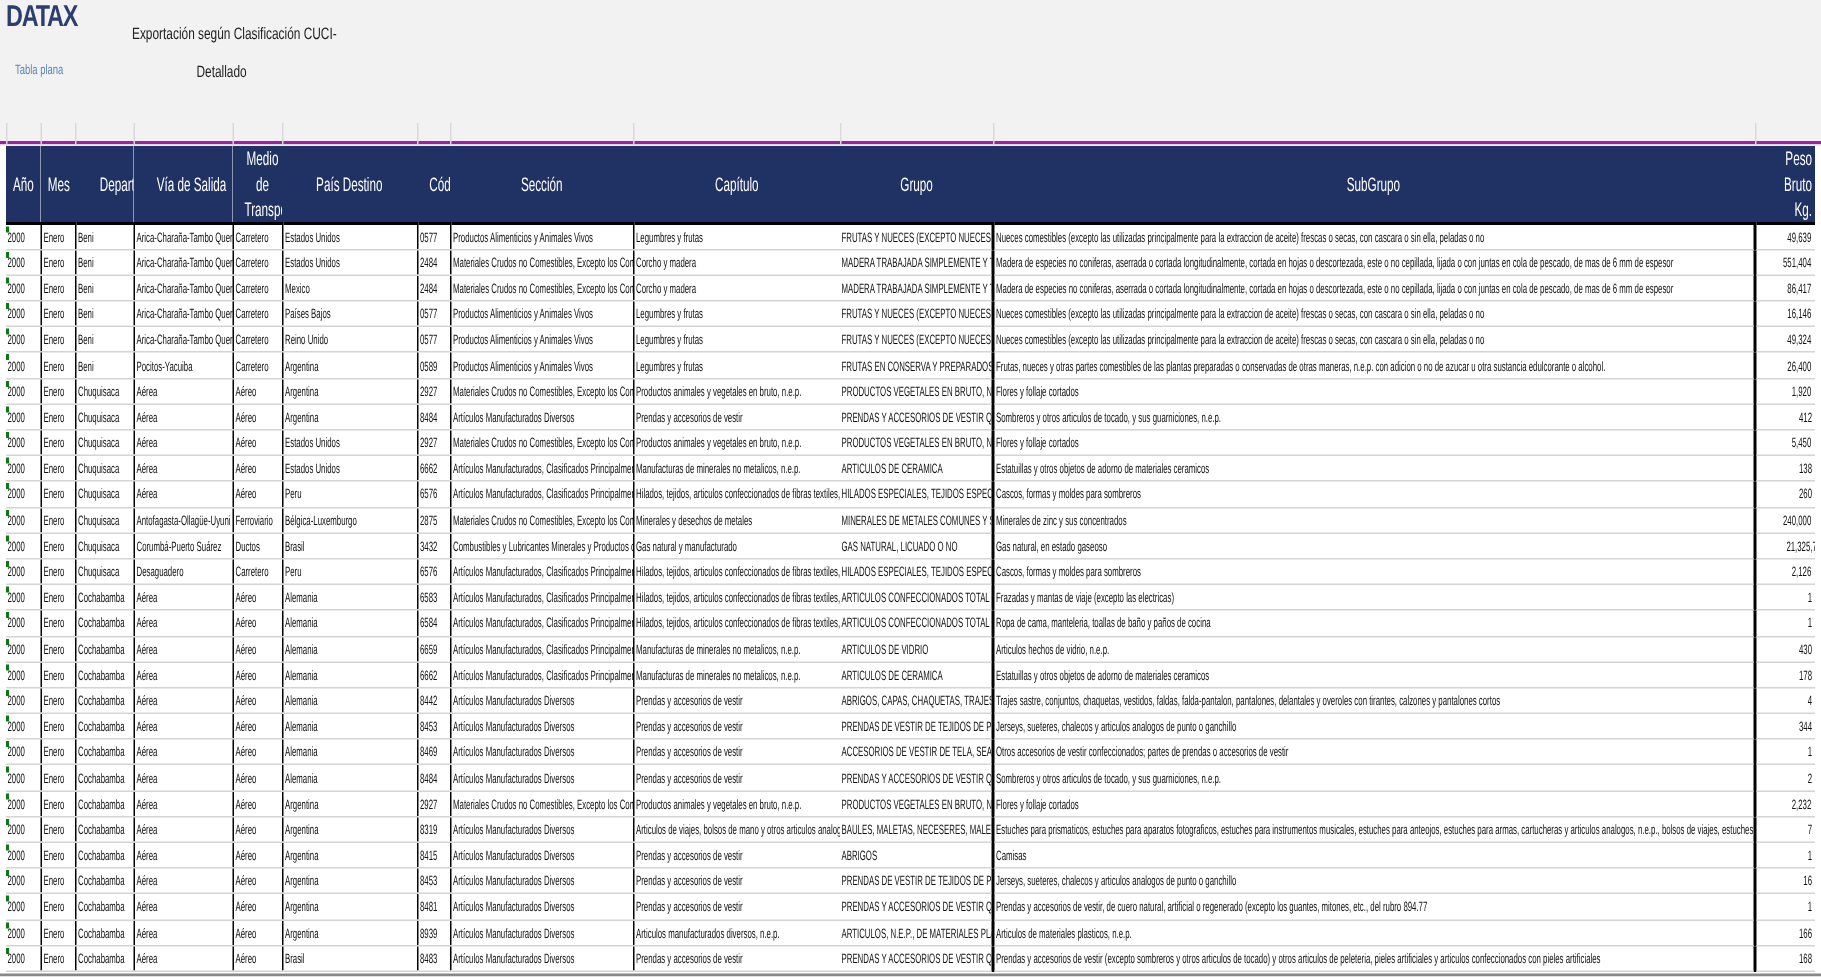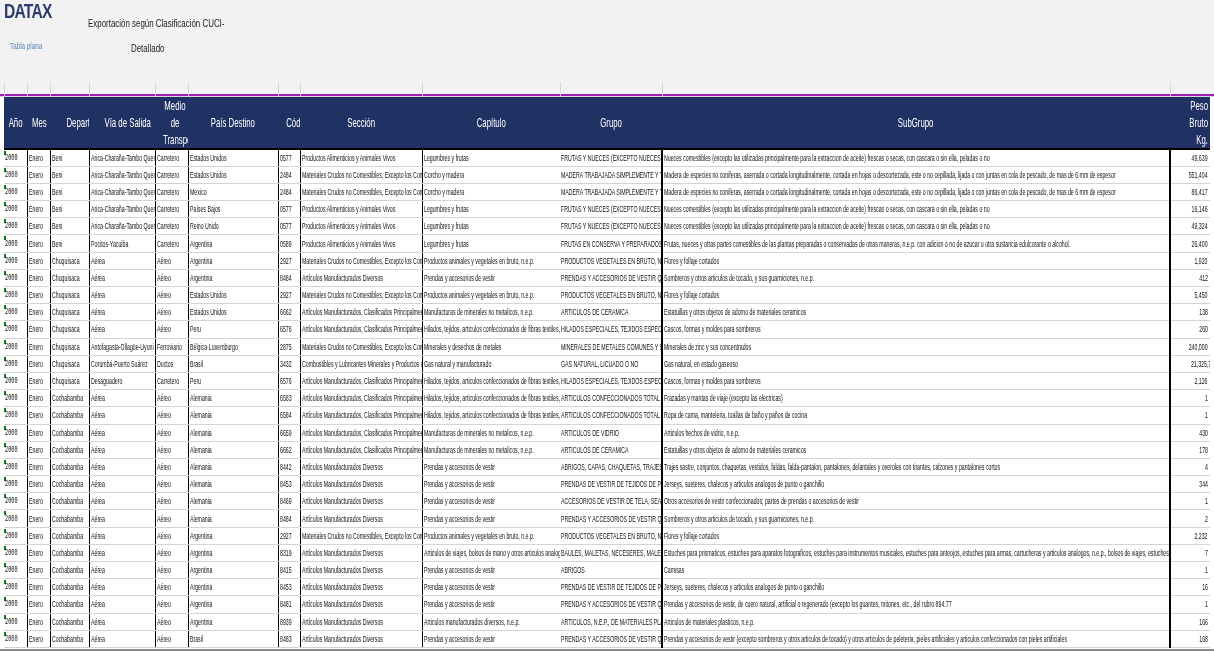--- a/index.html
+++ b/index.html
@@ -48,21 +48,21 @@
   table.data th.right .lbl { transform-origin: right center; }
   table.data td {
     font-size: 9px; height: 17.2px; color: #111; white-space: nowrap; overflow: hidden;
     border-bottom: 1px solid #d4d4d4; padding: 0 0 0 1px; vertical-align: middle;
   }
   table.data td .t { display: inline-block; transform: scaleX(0.58); transform-origin: left center; white-space: nowrap; }
   table.data td.num { text-align: right; padding-right: 2px; border-left: 2px solid #000; }
   table.data td.num .t { transform-origin: right center; }
   td.bl { border-left: 1px solid #000; }
   td.bl2 { border-left: 2px solid #000; text-decoration: underline; }
-  td.yr { position: relative; font-family: Liberation Mono, monospace; }
+  td.yr { position: relative; }
   td.yr::before {
     content: ""; position: absolute; left: 0; top: 1px; width: 2px; height: 4px; background: #0a7a16;
   }
   .bottom-line { position: absolute; left: 0; top: 649px; width: 1214px; height: 2px; background: #888; }
 </style>
 </head>
 <body>
 
 <div class="banner">
   <div class="logo">DATAX</div>

